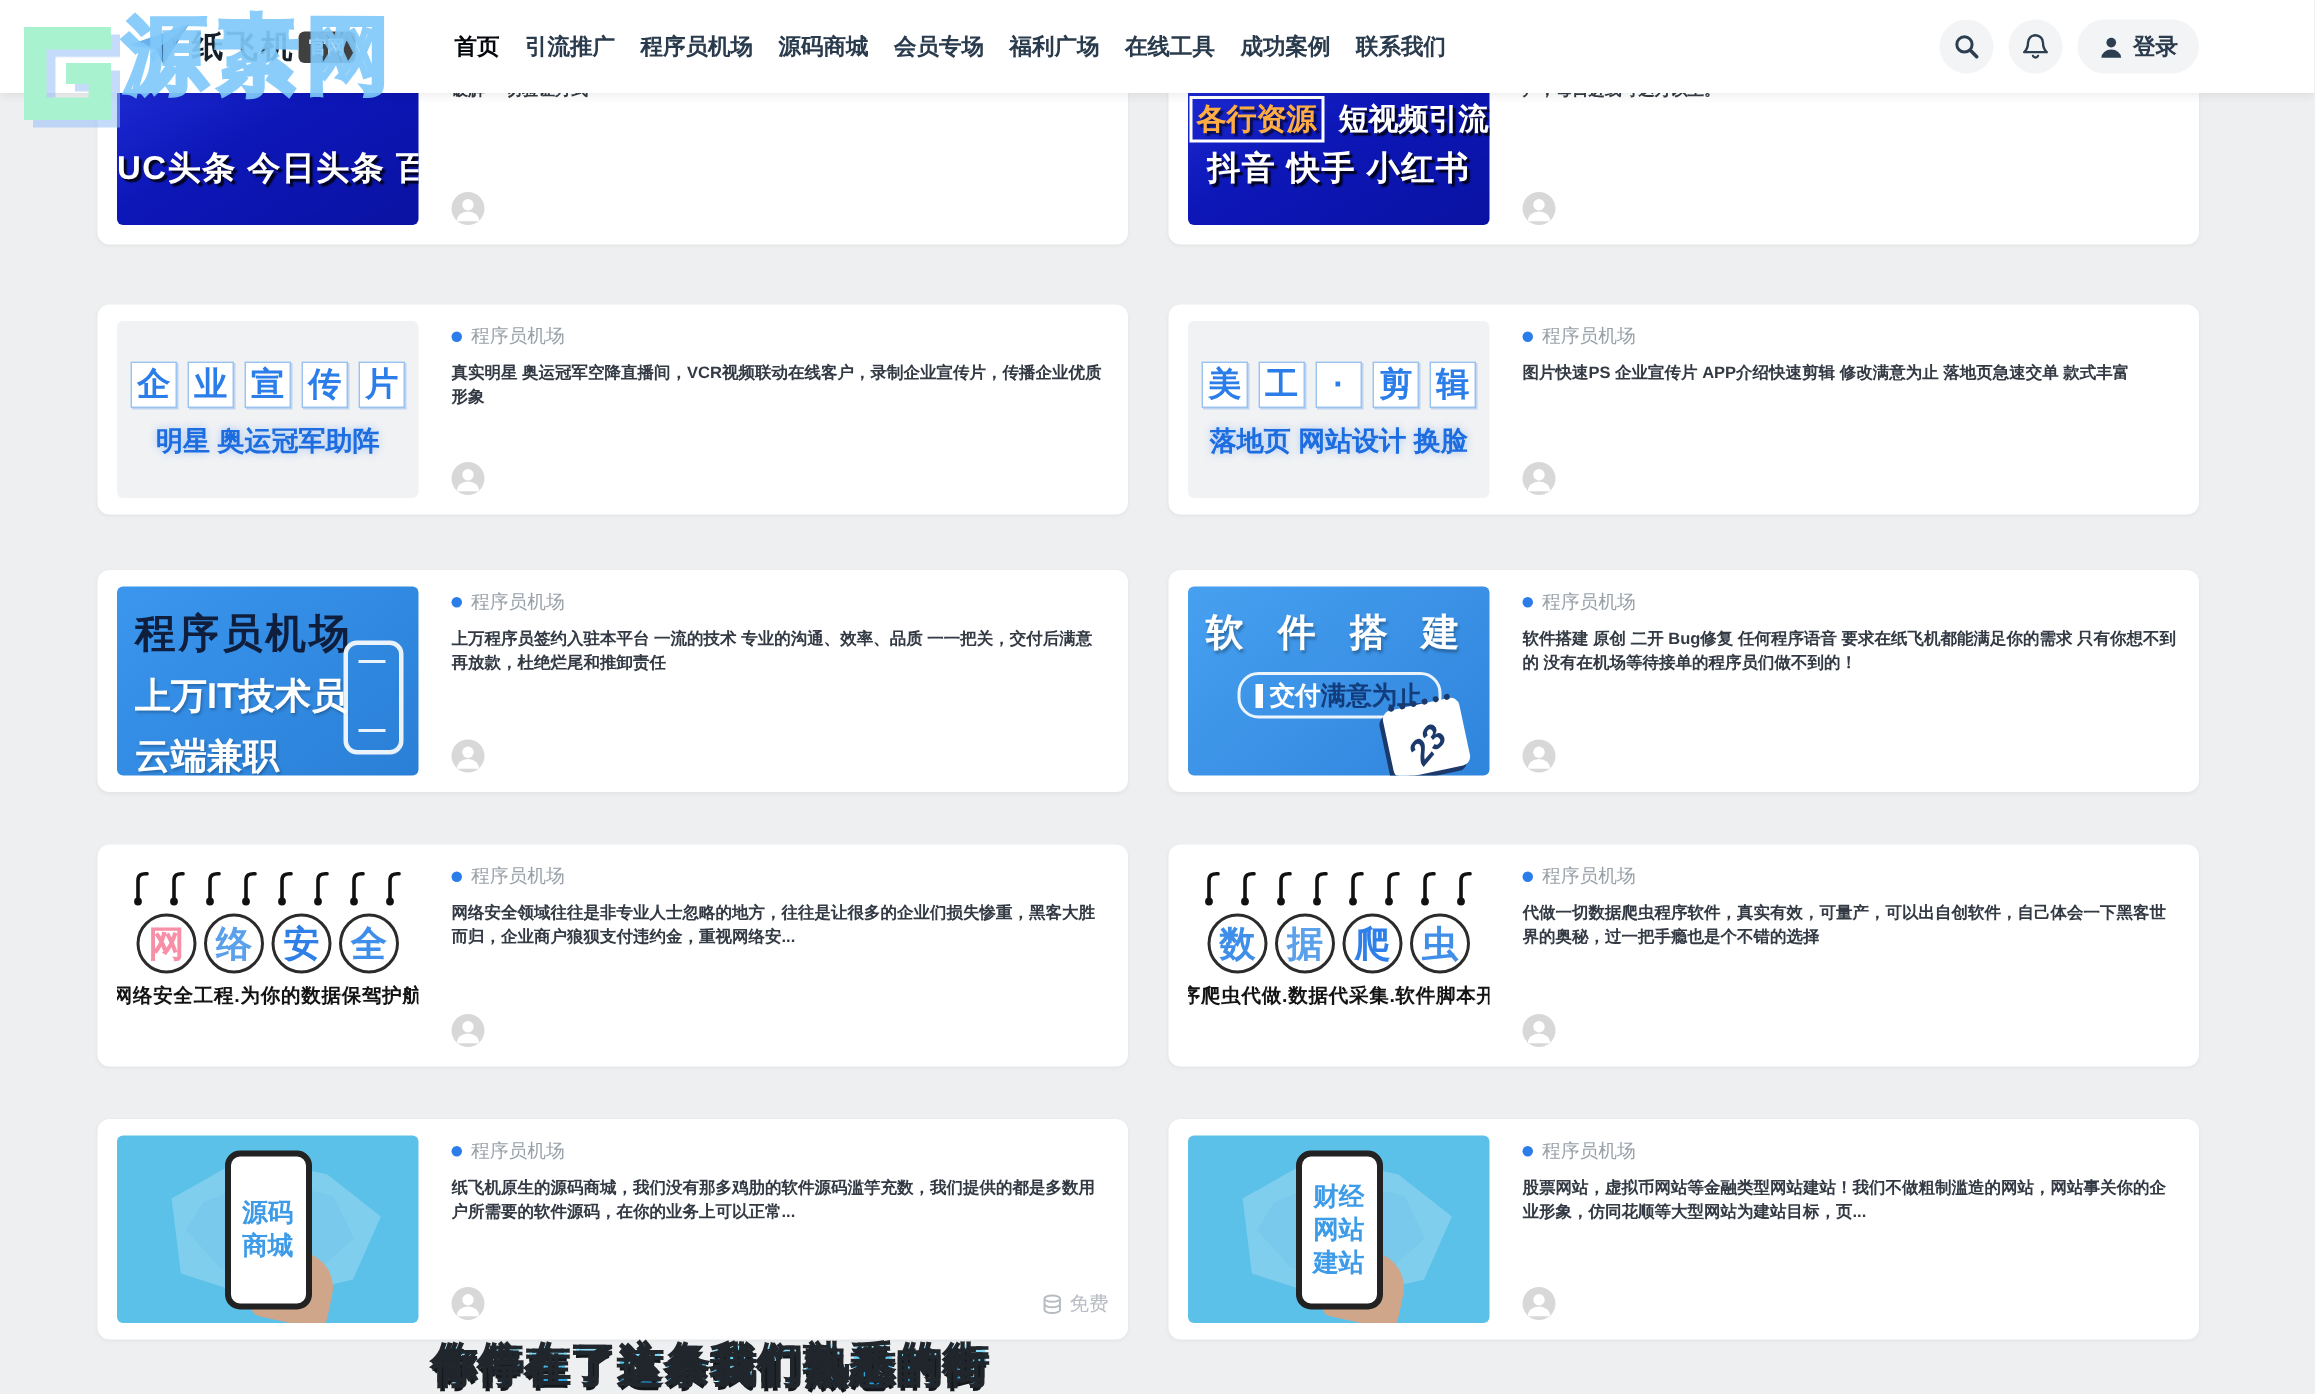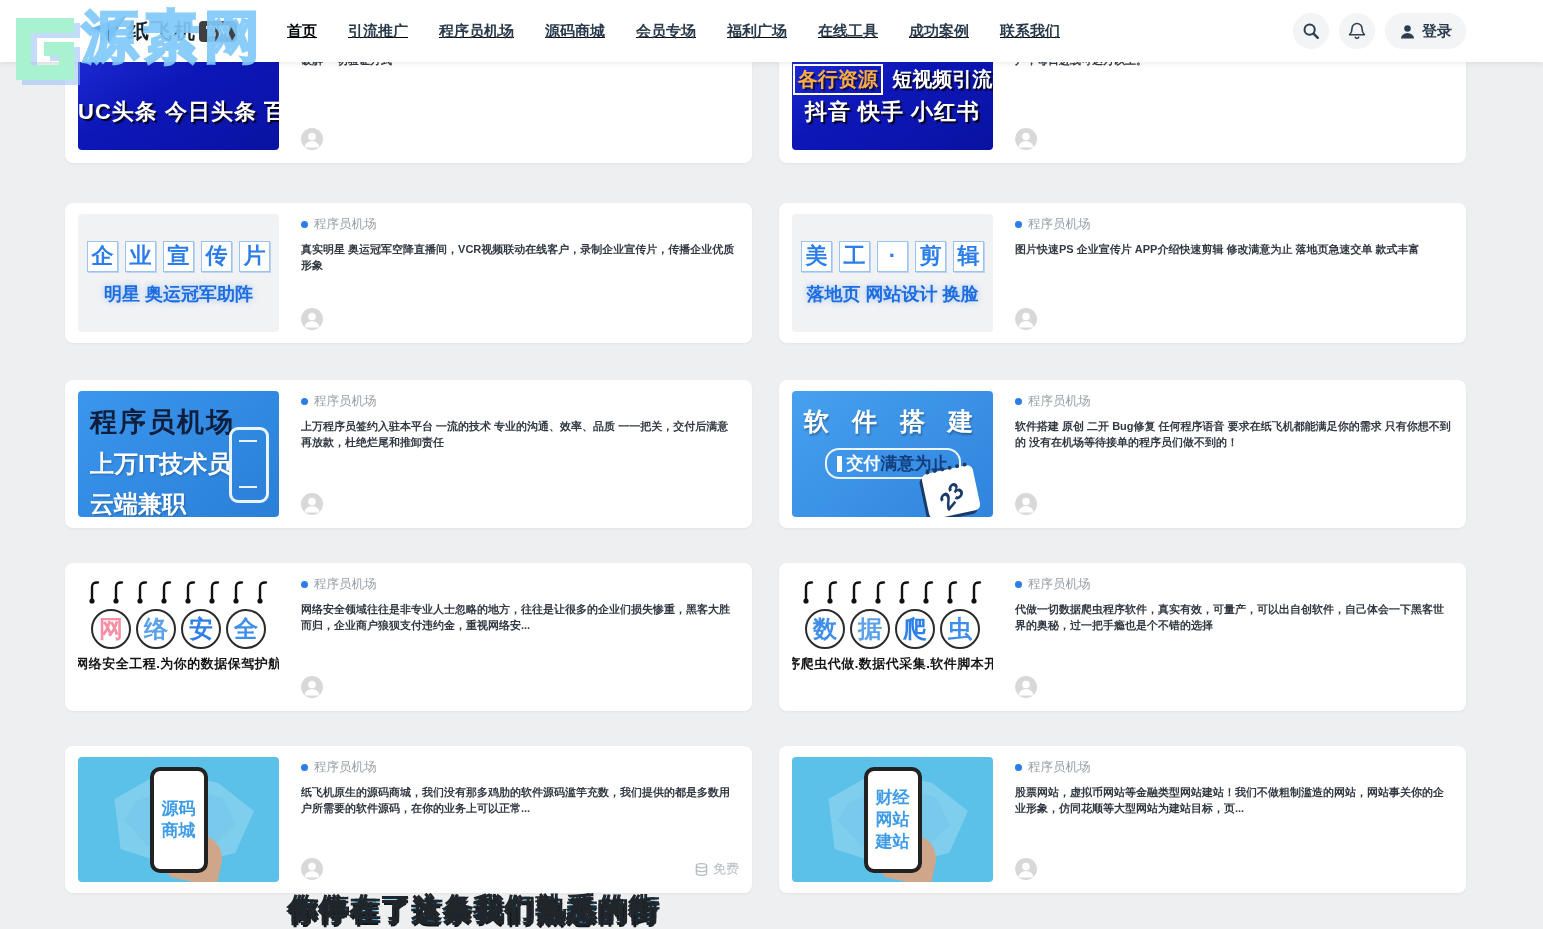--- a/index.html
+++ b/index.html
@@ -11,21 +11,21 @@
   }
 
   
   .navbar { position:absolute; left:0; top:0; width:100%; height:62px;
     background:#fff; z-index:30; box-shadow:0 2px 6px rgba(0,0,0,.07);
     display:flex; align-items:center; }
   .brand { position:absolute; left:86px; display:flex; align-items:center; gap:2px; cursor:pointer; }
   .brand-name { font-size:21px; font-weight:900; color:#15202b; letter-spacing:2px; }
   .brand-badge { background:#404040; color:#fff; font-size:12px; padding:2px 7px;
     border-radius:4px; font-weight:700; }
-  .menu { position:absolute; left:287px; display:flex; gap:31px;text-decoration:underline; }
+  .menu { position:absolute; left:303px; display:flex; gap:17px; }
   .menu-item { font-size:15px; font-weight:700; color:#2a3b4d; cursor:pointer; white-space:nowrap; }
   .menu-item.active { color:#05080c; }
   .nav-actions { position:absolute; right:77px; display:flex; align-items:center; gap:10px; }
   .icon-btn { width:36px; height:36px; border-radius:50%; background:#f3f4f6;
     display:flex; align-items:center; justify-content:center; cursor:pointer; }
   .login-btn { height:36px; border-radius:18px; background:#f3f4f6; display:flex;
     align-items:center; gap:6px; padding:0 14px; font-size:15px; font-weight:700;
     color:#2a3b4d; cursor:pointer; }
 
   

